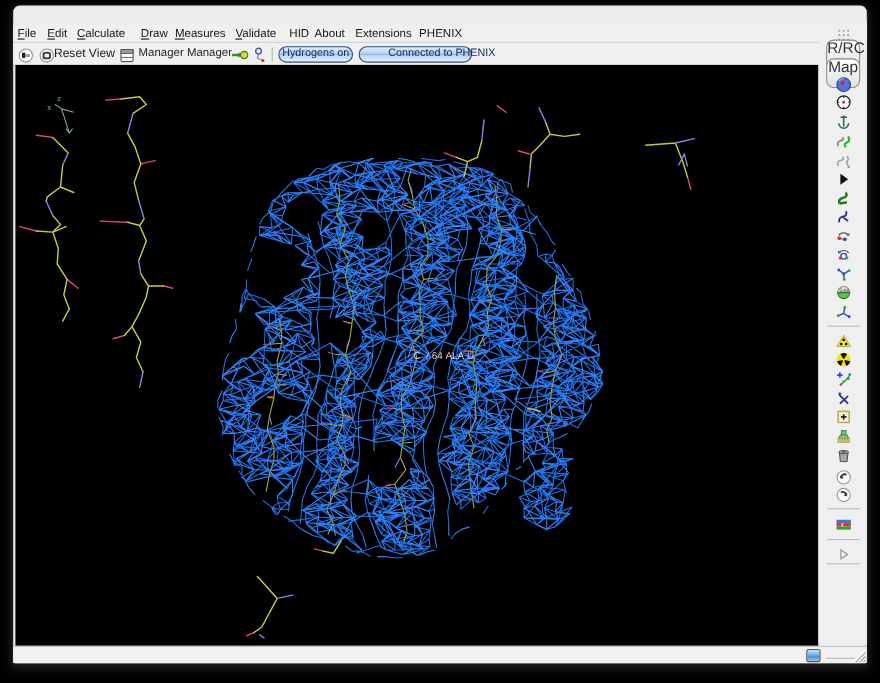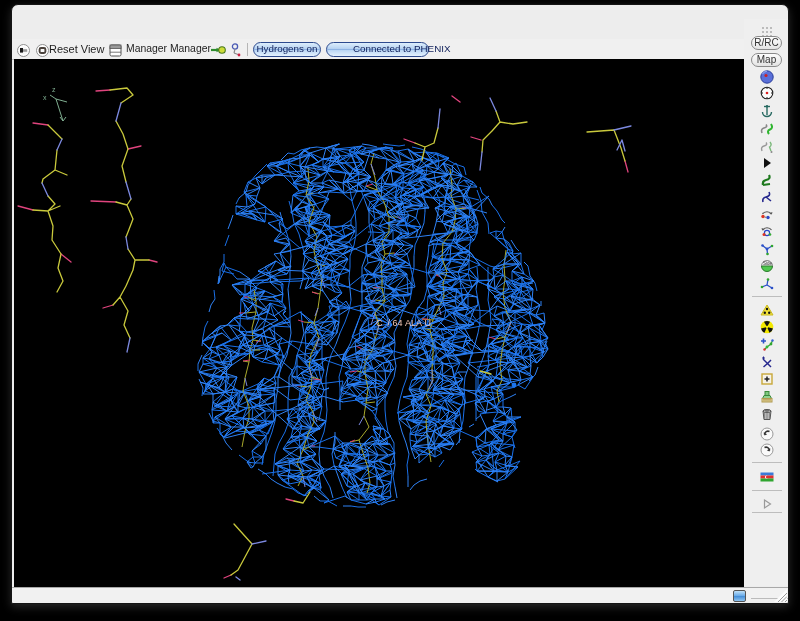--- a/index.html
+++ b/index.html
@@ -15,26 +15,38 @@
 #menubar span{position:absolute;top:2px;}
 #menubar u{text-decoration:underline;text-underline-offset:1px;}
 #toolbar{position:absolute;left:0;top:34px;width:734px;height:21px;background:#f0f0f0;border-bottom:1px solid #c2c2c2;font-size:11px;color:#1d1d1d;}
 .tbtxt{position:absolute;top:4px;}
 .circbtn{position:absolute;top:4.5px;width:13px;height:13px;border:1px solid #909090;border-radius:50%;background:#f8f8f8;box-shadow:inset 0 0 0 1.5px #fff;}
 #pill1,#pill2{position:absolute;top:2.5px;height:15px;border:1.5px solid #2d4a8e;border-radius:8px;background:linear-gradient(#ddeefc 0%,#b9d4f2 42%,#8fb4e4 50%,#bdd8f4 58%,#e4f1fd 100%);color:#0f1f5a;font-size:9.8px;text-align:center;line-height:12px;white-space:nowrap;}
 #sidebar{position:absolute;right:0;top:14px;width:44px;bottom:17px;background:#efefef;}
 #canvas3d{position:absolute;left:2px;top:54px;width:730px;height:528px;background:#000;padding-left:22px;}
 #statusbar{position:absolute;left:0;right:0;bottom:0;height:16px;background:#f1f1f1;border-top:1px solid #a8a8a8;border-radius:0 0 2px 2px;font-size:10.5px;color:#222;}
 #stattext{position:absolute;left:3px;top:3px;}
-.pillg{position:absolute;left:7px;width:31px;height:14px;border:1px solid #8a8a8a;border-radius:7px;background:linear-gradient(#fdfdfd,#e3e3e3);font-size:10px;color:#333;text-align:center;line-height:12px;}
+.pillg{position:absolute;left:7px;width:31px;height:27px;border:1px solid #8a8a8a;border-radius:7px;background:linear-gradient(#fdfdfd,#e3e3e3);font-size:14px;color:#333;text-align:center;line-height:12px;}
 .sep{position:absolute;left:8px;width:30px;height:1px;background:#bdbdbd;}
 .icon{position:absolute;left:15px;width:16px;height:16px;}
 </style></head>
 <body>
 <div id="win">
+  <div id="menubar">
+    <span style="left:4px"><u>F</u>ile</span>
+    <span style="left:31px"><u>E</u>dit</span>
+    <span style="left:58px"><u>C</u>alculate</span>
+    <span style="left:116px"><u>D</u>raw</span>
+    <span style="left:147px"><u>M</u>easures</span>
+    <span style="left:202px"><u>V</u>alidate</span>
+    <span style="left:251px">HID</span>
+    <span style="left:274px">About</span>
+    <span style="left:311px">Extensions</span>
+    <span style="left:369px">PHENIX</span>
+  </div>
   <div id="toolbar">
     <div class="circbtn" style="left:5px"><svg width="11" height="11">
           <rect x="2" y="3" width="3" height="4.6" fill="#1a1a1a"></rect>
           <rect x="5" y="4.2" width="4.2" height="2.6" fill="#9a9a9a"></rect>
         </svg></div>
     <div class="circbtn" style="left:24px"><svg width="11" height="11">
           <rect x="2.6" y="3" width="5.8" height="5" rx="1.4" fill="none" stroke="#4a423c" stroke-width="1.9"></rect>
         </svg></div>
     <span class="tbtxt" style="left:37px">Reset View</span>
     <svg style="position:absolute;left:97px;top:4.5px" width="13" height="13">

